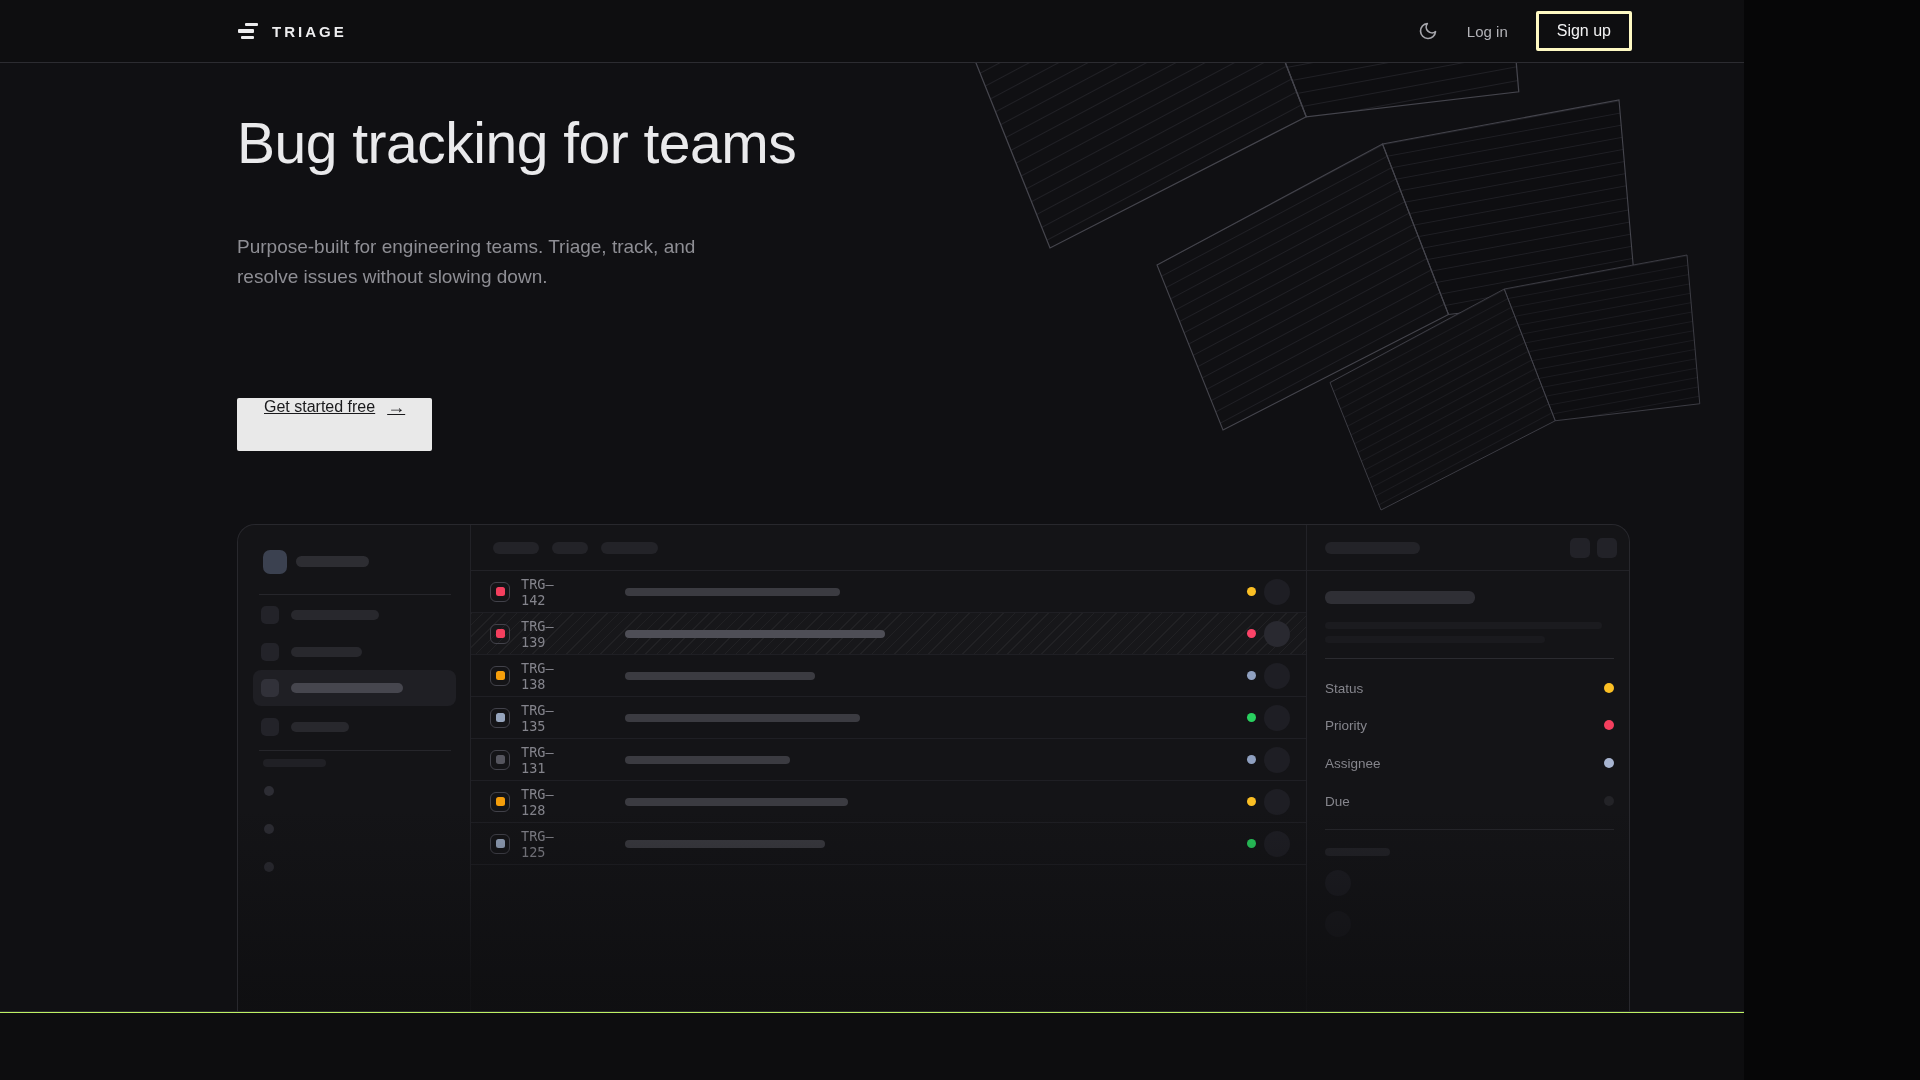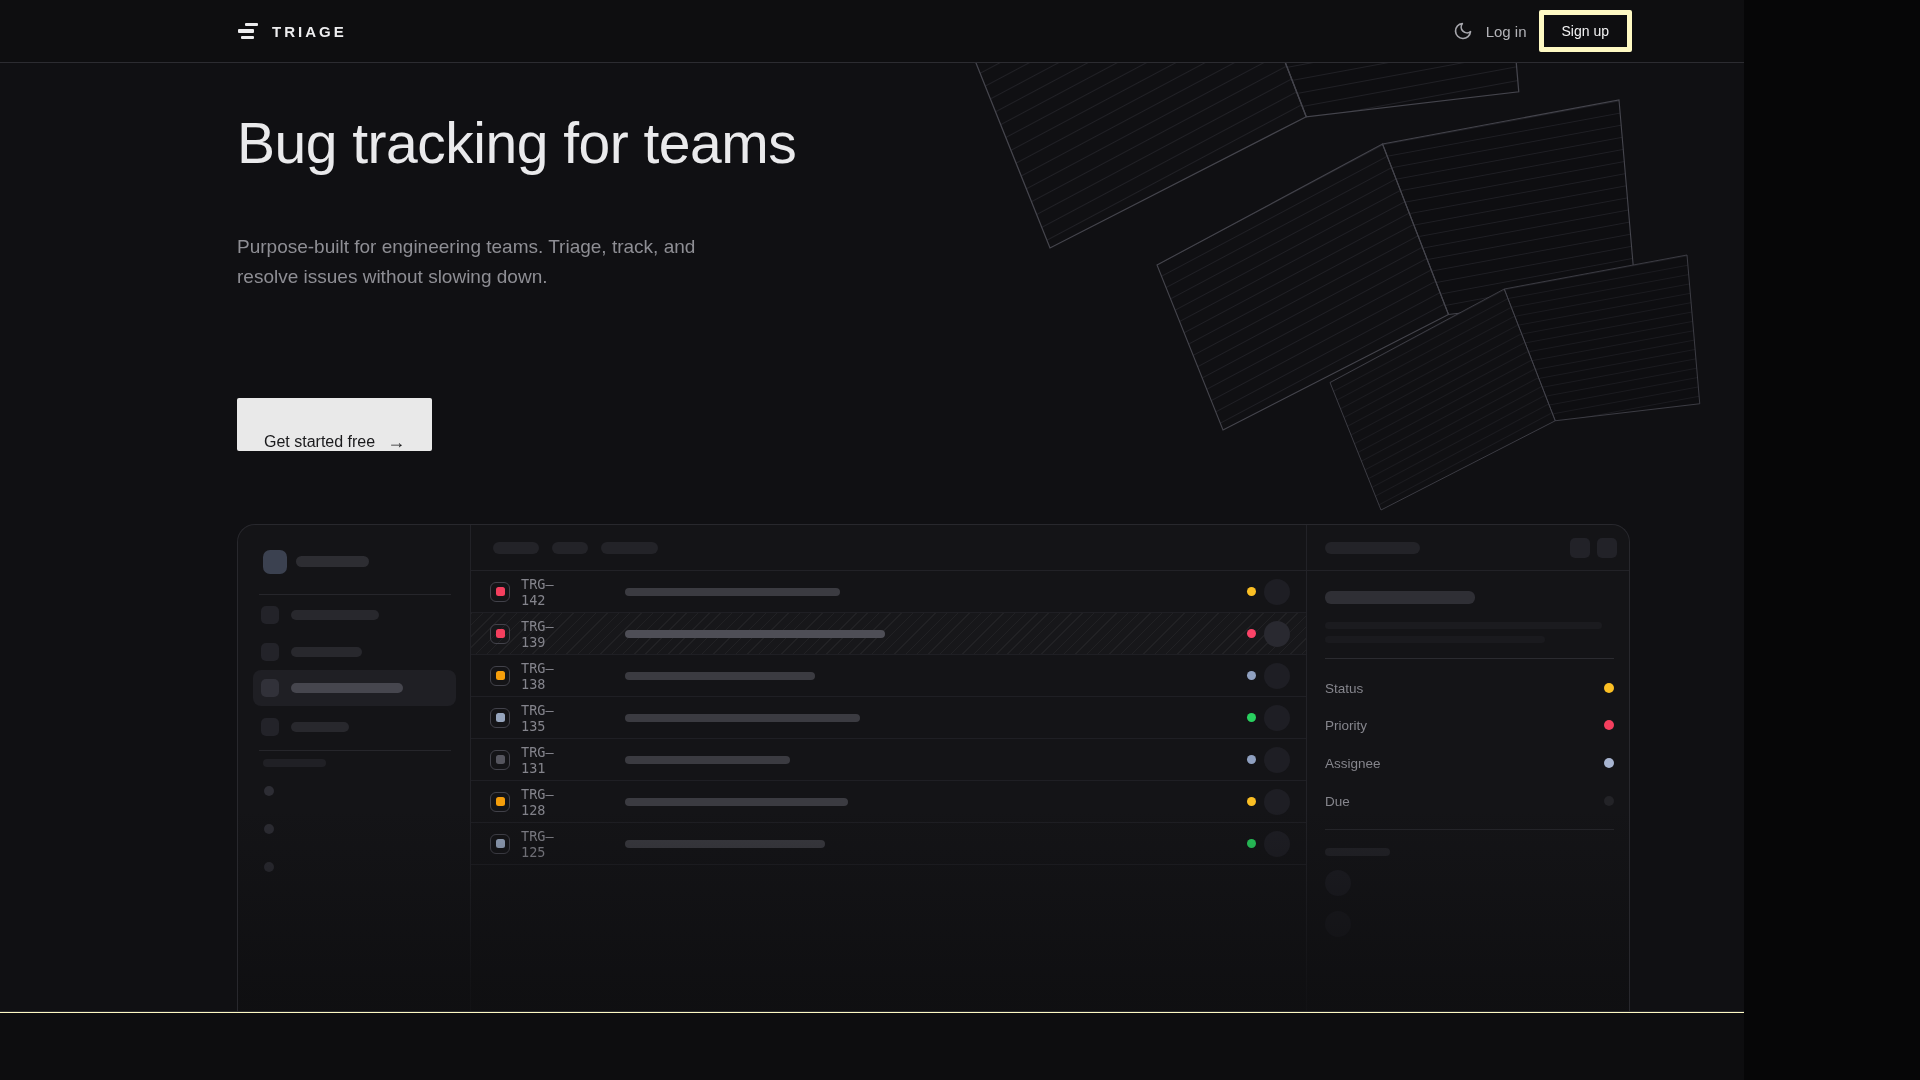--- a/index.html
+++ b/index.html
@@ -1,58 +1,59 @@
 <!DOCTYPE html>
 <html><head>
 <meta charset="utf-8">
 <style>
   * { margin:0; padding:0; box-sizing:border-box; }
   html,body { background:#060607; }
   .canvas {
     position:relative; width:1744px; height:1080px; overflow:hidden;
-    background:#fef9c3;
+    background:#bef264;
     font-family:"Liberation Sans", sans-serif;
     padding-left:12px;
     -webkit-font-smoothing:antialiased;
   }
 
   
   .navbar {
     position:absolute; top:0; left:0; width:1920px; height:63px;
     background:#0e0e10; border-bottom:1px solid #2c2c31;
     display:flex; align-items:center; padding:0 288px 0 237px;
   }
   .brand { display:flex; align-items:center; gap:13px; }
   .logo-mark { position:relative; width:22px; height:17px; }
   .logo-mark span { position:absolute; height:3.5px; background:#ececee; border-radius:1px; }
   .logo-mark span:nth-child(1){ top:0; left:8px; width:13px; }
   .logo-mark span:nth-child(2){ top:6.5px; left:1px; width:16px; }
   .logo-mark span:nth-child(3){ top:13px; left:4px; width:13px; }
   .brand-name { color:#ededef; font-size:15px; font-weight:bold; letter-spacing:3px; }
-  .nav-right { margin-left:auto; display:flex; align-items:center; gap:12px; }
+  .nav-right { margin-left:auto; display:flex; align-items:center; gap:28px; }
   .moon-btn { width:22px; height:22px; display:flex; align-items:center; justify-content:center; cursor:pointer; }
   .login-link { color:#b3b3b8; font-size:15px; cursor:pointer; }
   .signup-btn {
-    background:transparent; border:5px solid #fef9c3; border-radius:2px;
-    color:#f3f3f4; font-size:14px; padding:8px 18px; cursor:pointer;
+    background:transparent; border:3px solid #fef9c3; border-radius:2px;
+    color:#f3f3f4; font-size:16px; padding:8px 18px; cursor:pointer;
     font-family:"Liberation Sans", sans-serif;
   }
 
   
   .hero { position:absolute; top:63px; left:0; width:1920px; height:949px;
           background:#101013; border-bottom:1px solid #2a2a2f; overflow:hidden; }
   .deco { position:absolute; top:0; left:0; pointer-events:none; }
   .hero-copy { position:absolute; left:237px; top:48px; }
   .hero-copy h1 { color:#eaeaec; font-size:57px; line-height:65px; font-weight:500; letter-spacing:-0.5px; }
   .hero-sub { margin-top:56px; color:#8e8e94; font-size:19px; line-height:30px; width:480px; }
   .cta-btn {
     position:absolute; left:237px; top:335px; height:53px; padding:0 27px;
     background:#e9e9e9; color:#1a1a1c; border:none; border-radius:2px;
-    font-size:16px; font-weight:500; display:flex; align-items:flex-end; gap:12px; cursor:pointer;
+    font-size:16px; font-weight:500; display:flex; align-items:flex-start; gap:12px; cursor:pointer;
     font-family:"Liberation Sans", sans-serif;
+    text-decoration:underline;
   }
   .cta-arrow { font-size:18px; line-height:1; }
 
   
   .app {
     position:absolute; left:237px; top:461px; width:1393px; height:488px;
     background:#141417; border:1px solid #28282d; border-bottom:none;
     border-radius:18px 18px 0 0; overflow:hidden;
   }
   .app::after { content:""; position:absolute; inset:0; border-radius:inherit; pointer-events:none;

